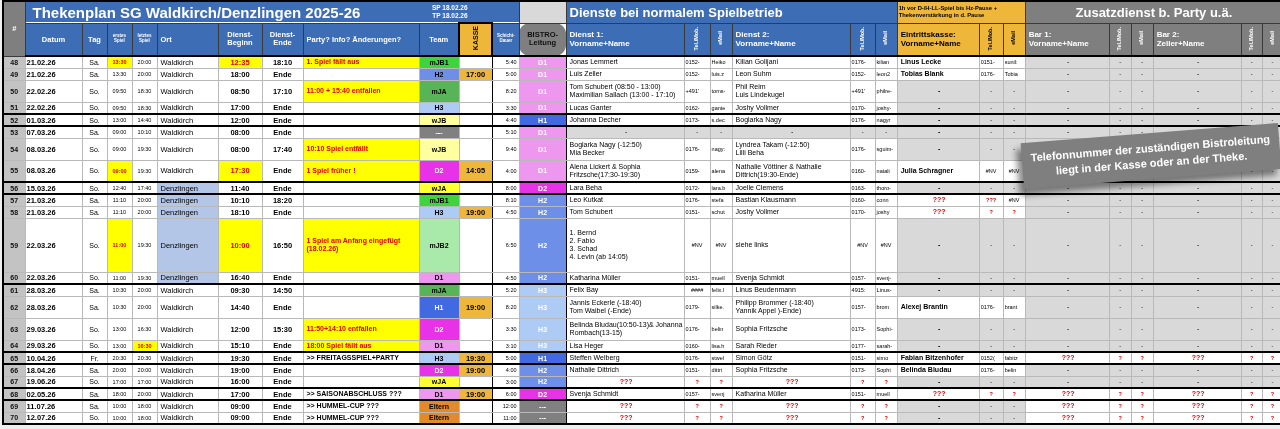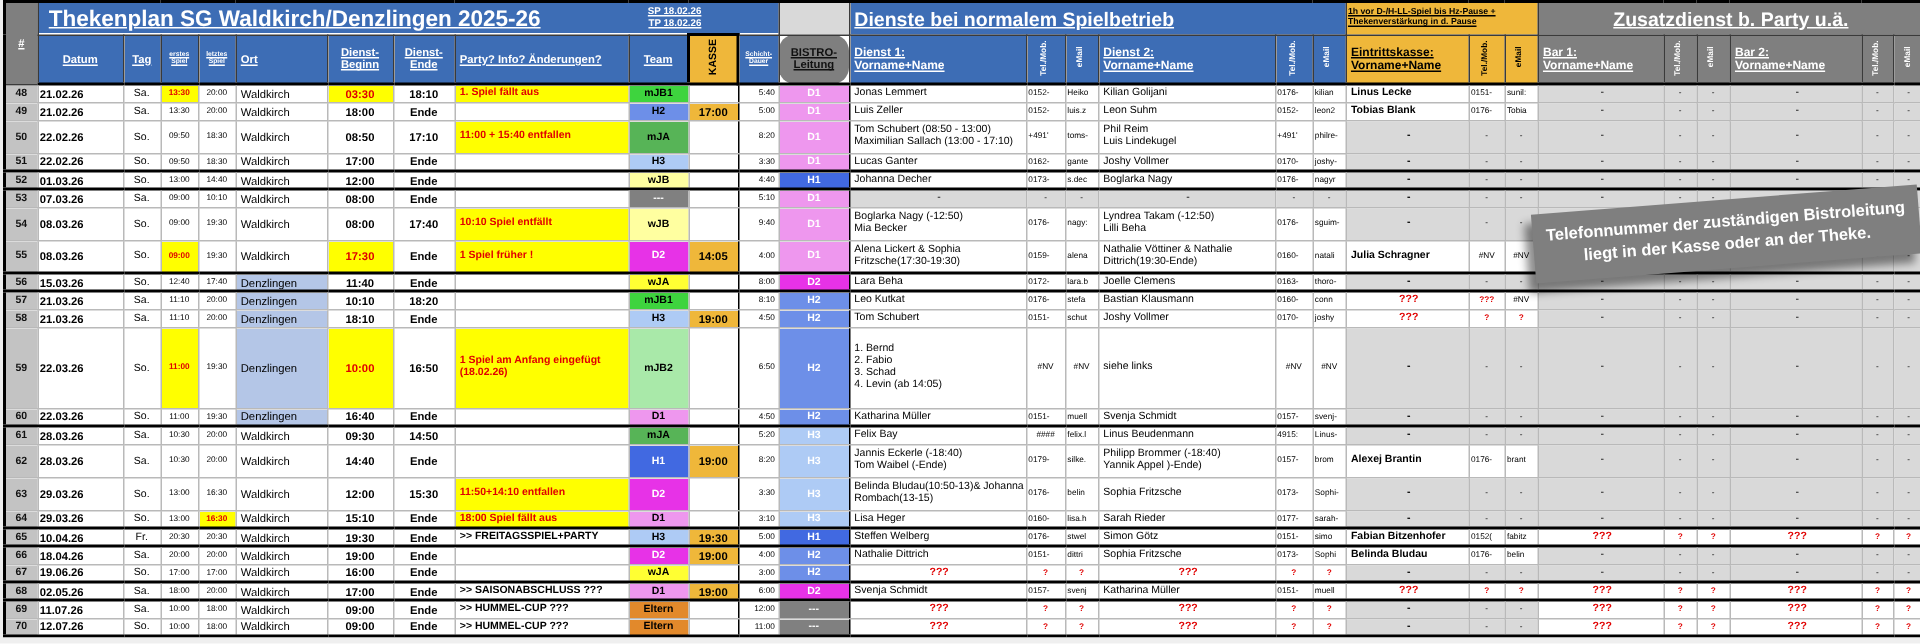--- a/index.html
+++ b/index.html
@@ -1,20 +1,20 @@
 <!DOCTYPE html>
 <html style="--blue: #3D6DB5; --gray: #7F7F7F; --yellow: #EFB73A; --hl: #FFFF00; --red: #E00000;"><head>
 <meta charset="utf-8">
 <style>
   :root{ --blue:#3D6DB5; --gray:#7F7F7F; --yellow:#EFB73A; --hl:#FFFF00; --red:#E00000; }
   html,body{margin:0;padding:0;background:#EFEFEF;font-family:"Liberation Sans","DejaVu Sans",sans-serif;}
   .wrap{position:relative;width:1280px;}
   table{border-collapse:collapse;table-layout:fixed;width:1278px;background:#fff;border:2px solid #000;margin-left:2px;}
   th,td{overflow:hidden;padding:0 1px;vertical-align:middle;border:0.5px solid #b9b9b9;box-sizing:border-box;}
-  th{border:0.5px solid #3a3a3a;text-decoration:underline;}
+  th{border:0.5px solid #3a3a3a;}
   tr.t1 th{height:22px;} tr.t2 th{height:33px;}
   tr.h1 td{height:12px;} tr.h2 td{height:22px;} tr.h4 td{height:54px;}
   .blue{background:var(--blue);color:#fff;font-weight:bold;}
   .grayh{background:var(--gray);color:#fff;font-weight:bold;}
   .grayh.dk{color:#111;border-radius:11px;}
   .yel{background:var(--yellow);color:#000;font-weight:bold;}
   .void{background:#D9D9D9;}
   .tbar{display:flex;justify-content:space-between;align-items:center;}
   .title-text{font-size:15px;padding-left:6px;white-space:nowrap;}
   .sptp{text-align:right;font-size:6.5px;line-height:1.3;margin-right:50px;font-weight:bold;}
@@ -137,34 +137,34 @@
         <th class="blue hcell"><span class="rot">eMail</span></th>
         <th class="yel nmh hleft pre">Eintrittskasse:
 Vorname+Name</th>
         <th class="yel hcell"><span class="rot">Tel./Mob.</span></th>
         <th class="yel hcell"><span class="rot">eMail</span></th>
         <th class="grayh nmh hleft pre">Bar 1:
 Vorname+Name</th>
         <th class="grayh hcell"><span class="rot">Tel./Mob.</span></th>
         <th class="grayh hcell"><span class="rot">eMail</span></th>
         <th class="grayh nmh hleft pre">Bar 2:
-Vorname+Name</th>
+Zeller+Name</th>
         <th class="grayh hcell"><span class="rot">Tel./Mob.</span></th>
         <th class="grayh hcell"><span class="rot">eMail</span></th>
       </tr>
     </thead>
     <tbody id="tbody">
         <tr class="h1">
           <td class="c-nr">48</td>
           <td class="c-datum">21.02.26</td>
           <td class="c-tag">Sa.</td>
           <td class="c-tiny hl">13:30</td>
           <td class="c-tiny">20:00</td>
           <td class="c-ort">Waldkirch</td>
-          <td class="c-time hl">03:30</td>
+          <td class="c-time hl">12:35</td>
           <td class="c-time">18:10</td>
           <td class="c-party p-warn">1. Spiel fällt aus</td>
           <td class="c-team" style="background: rgb(62, 212, 62);">mJB1</td>
           <td class="c-kasse"></td>
           <td class="c-dauer">5:40</td>
           <td class="c-bistro wt" style="background: rgb(238, 151, 238);">D1</td>
           <td class="c-nm">Jonas Lemmert</td>
           <td class="c-tel">0152-</td>
           <td class="c-ml">Heiko</td>
           <td class="c-nm">Kilian Golijani</td>

